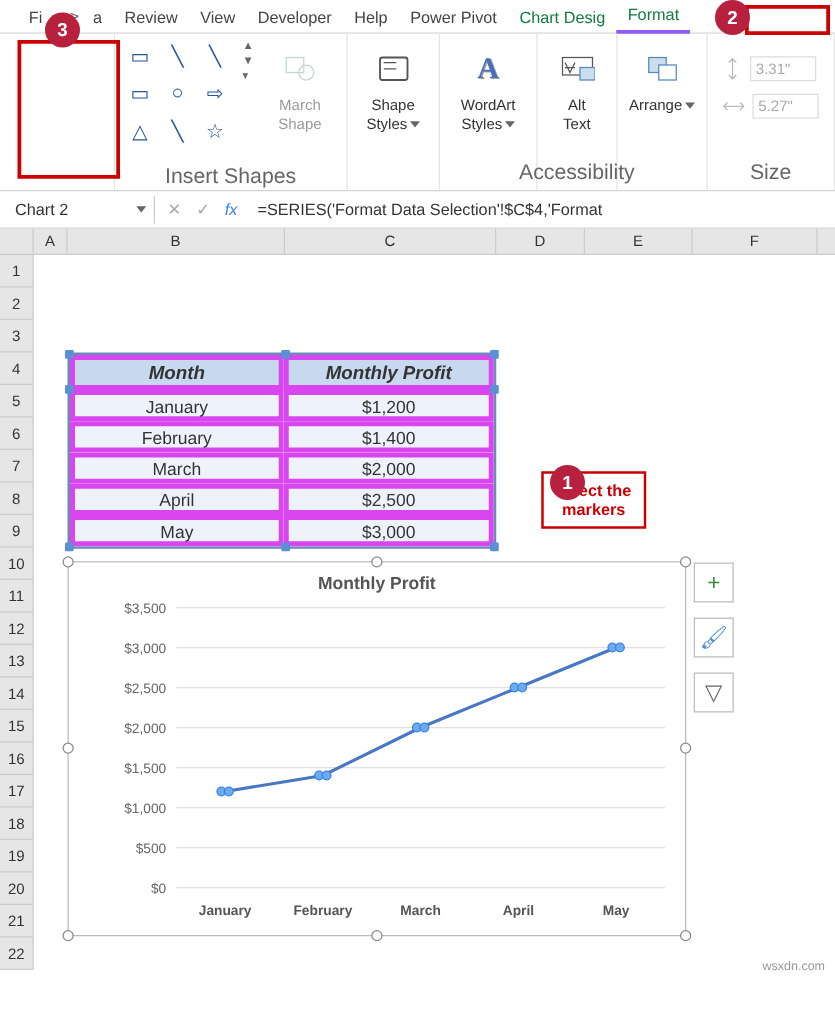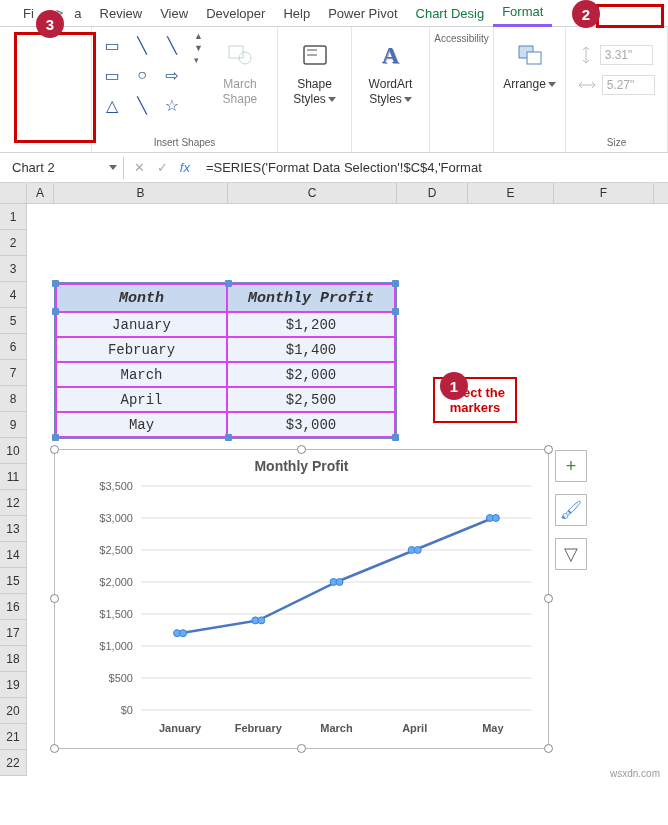--- a/index.html
+++ b/index.html
@@ -8,21 +8,21 @@
 
 .ribbon-tabs { display: flex; align-items: center; height: 27px; padding-left: 14px; background: #fff; border-bottom: 1px solid #d4d4d4; }
 .ribbon-tabs .tab { padding: 5px 9px; color: #444; cursor: pointer; font-size: 13px; }
 .ribbon-tabs .tab.context { color: #107c41; }
 .ribbon-tabs .tab.format { border-bottom: 3px solid #8b5cf6; color: #107c41; font-weight: 500; }
 .lnav { font-family: monospace; color: #666; padding: 0 2px; }
 
 
 .ribbon { display: flex; height: 126px; background: #fff; border-bottom: 1px solid #d4d4d4; }
 .group { display: flex; flex-direction: column; align-items: center; justify-content: space-between; padding: 4px 6px 2px 6px; border-right: 1px solid #e5e5e5; }
-.group-label { color: #666; font-size: 10px; margin-top: 2px; text-align: center; padding-bottom: 2px; }
+.group-label { color: #666; font-size: 17px; margin-top: 2px; text-align: center; padding-bottom: 2px; }
 .group-body { display: flex; align-items: flex-start; gap: 6px; flex: 1; }
 
 .big-btn { display: flex; flex-direction: column; align-items: center; justify-content: flex-start; width: 76px; height: 98px; padding: 6px 2px; cursor: pointer; }
 .big-btn .icon-wrap { height: 36px; display:flex; align-items:center; justify-content:center; }
 .big-btn .lbl { font-size: 12px; text-align: center; line-height: 1.25; margin-top: 4px; }
 .caret-down { display:inline-block; width:0; height:0; border-left:4px solid transparent; border-right:4px solid transparent; border-top:5px solid #666; margin-left:2px; vertical-align:middle; }
 
 .shapes-grid { display:grid; grid-template-columns: repeat(3, 28px); grid-template-rows: repeat(3, 28px); gap:2px; }
 .shp { display:flex; align-items:center; justify-content:center; color:#2a579a; font-size:16px; }
 .gnav { display:flex; flex-direction:column; gap:2px; margin-left:2px; }
@@ -51,21 +51,21 @@
 .rowhdr { width:27px; background:#e6e6e6; border-right:1px solid #ccc; }
 .rh { height:26px; border-bottom:1px solid #ccc; text-align:center; font-size:12px; color:#333; display:flex; align-items:center; justify-content:center; }
 .cells { position:relative; flex:1; }
 
 
 .title-box { position:absolute; left:27px; top:26px; width:343px; height:26px; background:#dbeafc; border:1px solid #9fb9d8; display:flex; align-items:center; padding:0 10px; color:#3e5f8a; font-style:italic; font-weight:bold; font-size:15px; }
 
 
 .datatable { position:absolute; left:27px; top:78px; width:343px; border:2px solid #6a8bb8; }
 .dtr { display:flex; }
-.dth,.dtd { border:1px solid #d946ef; display:flex; align-items:center; justify-content:center; font-size:14px;font-family:Liberation Mono, monospace; }
+.dth,.dtd { border:4px solid #d946ef; display:flex; align-items:center; justify-content:center; font-size:14px; }
 .dth { height:28px; background:#c8d8ee; font-weight:bold; font-style:italic; font-size:15px; }
 .dtd { height:25px; background:#eef3fb; }
 .dc1 { width:173px; } .dc2 { width:170px; }
 .sel-mark { position:absolute; width:7px; height:7px; background:#5b8fd6; border-radius:1px; }
 .sm-tl{left:-4px;top:-4px;} .sm-tr{right:-4px;top:-4px;} .sm-bl{left:-4px;bottom:-4px;} .sm-br{right:-4px;bottom:-4px;}
 .sm-mt{left:169px;top:-4px;} .sm-mb{left:169px;bottom:-4px;}
 .sm-ml{left:-4px;top:24px;} .sm-mr{right:-4px;top:24px;}
 
 
 .redbox { position:absolute; border:3px solid #c00; }
@@ -155,20 +155,31 @@
     <div class="big-btn">
       <div class="icon-wrap">
           <span style="font-family:serif;font-size:24px;font-weight:bold;color:#4a6fb8;text-shadow:1px 1px #aaa;">A</span>
         </div>
       <div class="lbl" style="white-space:pre-line;"><span>WordArt
 Styles</span><span class="caret-down"></span></div>
     </div>
     <div class="group-label">&nbsp;</div>
   </div>
   <div class="group" style="width:64px;">
+    <div class="big-btn" style="width:54px;">
+      <div class="icon-wrap">
+          <svg width="28" height="22">
+            <rect x="2" y="2" width="24" height="14" fill="none" stroke="#555"></rect>
+            <path d="M4 6 l4 8 l4 -8 M4 10 h8" stroke="#555" fill="none"></path>
+            <rect x="16" y="10" width="12" height="10" fill="#cde" stroke="#58b"></rect>
+          </svg>
+        </div>
+      <div class="lbl" style="white-space:pre-line;">Alt
+Text</div>
+    </div>
     <div class="group-label">Accessibility</div>
   </div>
   <div class="group" style="width:72px;">
     <div class="big-btn" style="width:62px;">
       <div class="icon-wrap">
           <svg width="28" height="24">
             <rect x="3" y="3" width="14" height="12" fill="#cde" stroke="#58b"></rect>
             <rect x="11" y="9" width="14" height="12" fill="#fff" stroke="#58b"></rect>
           </svg>
         </div>

